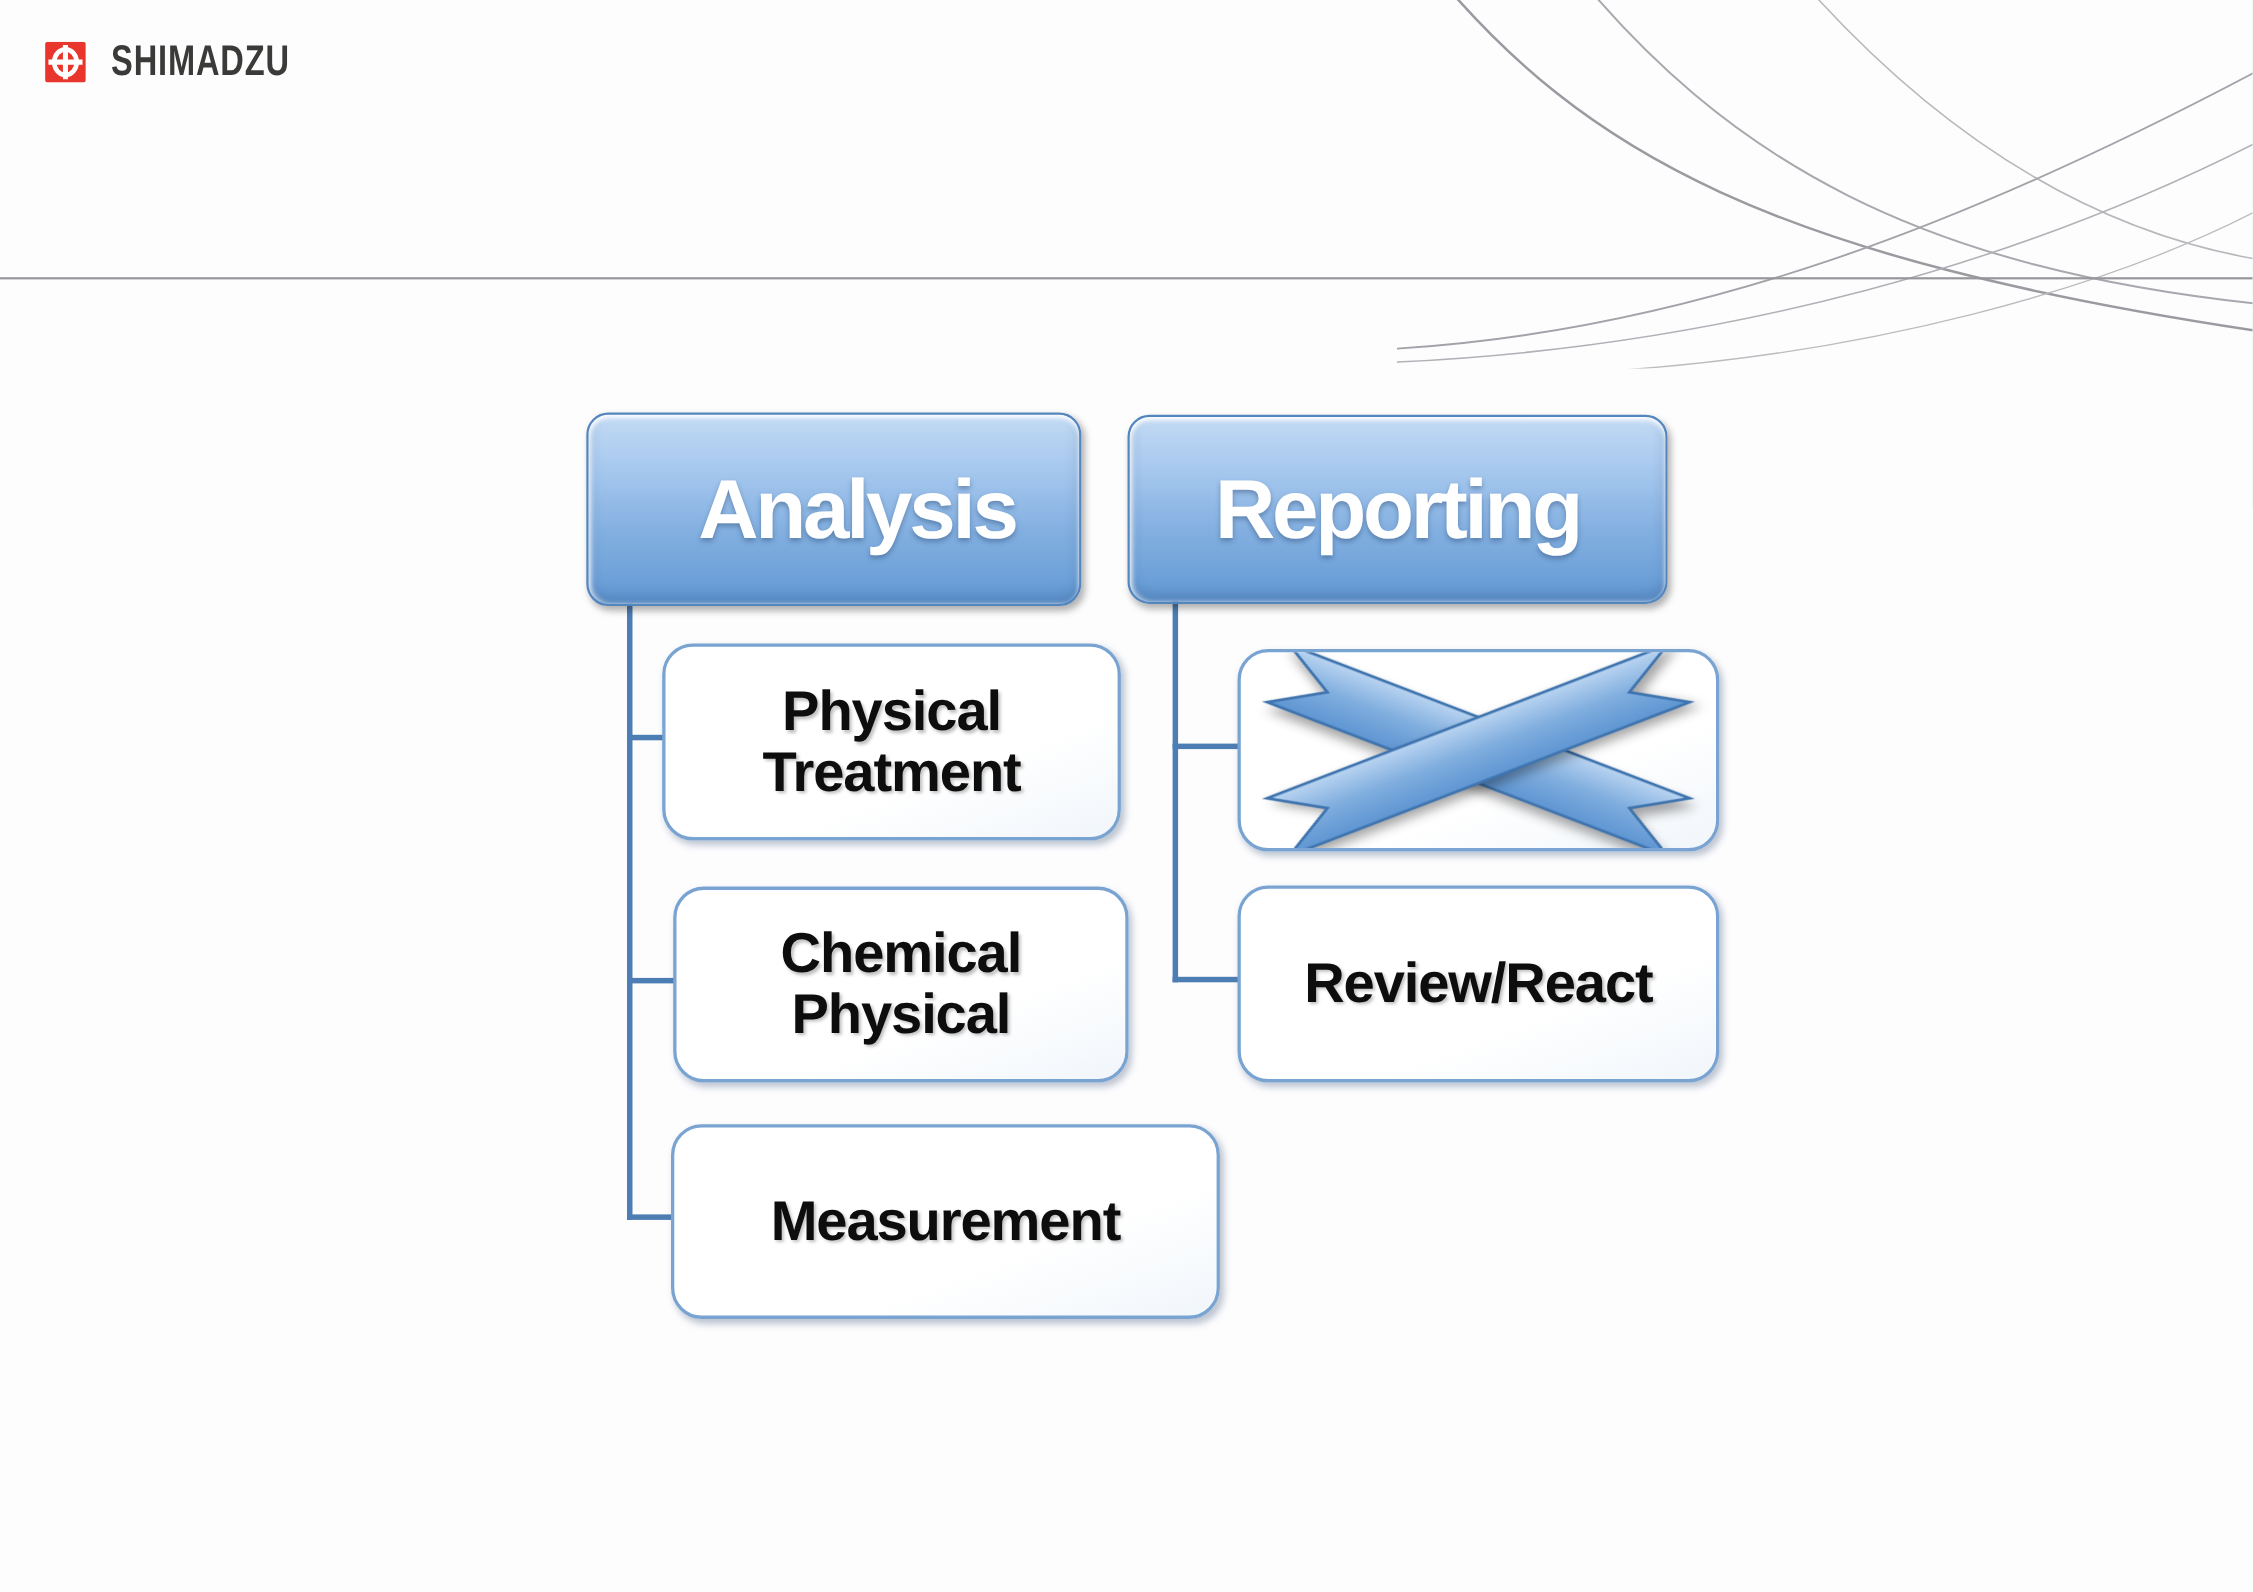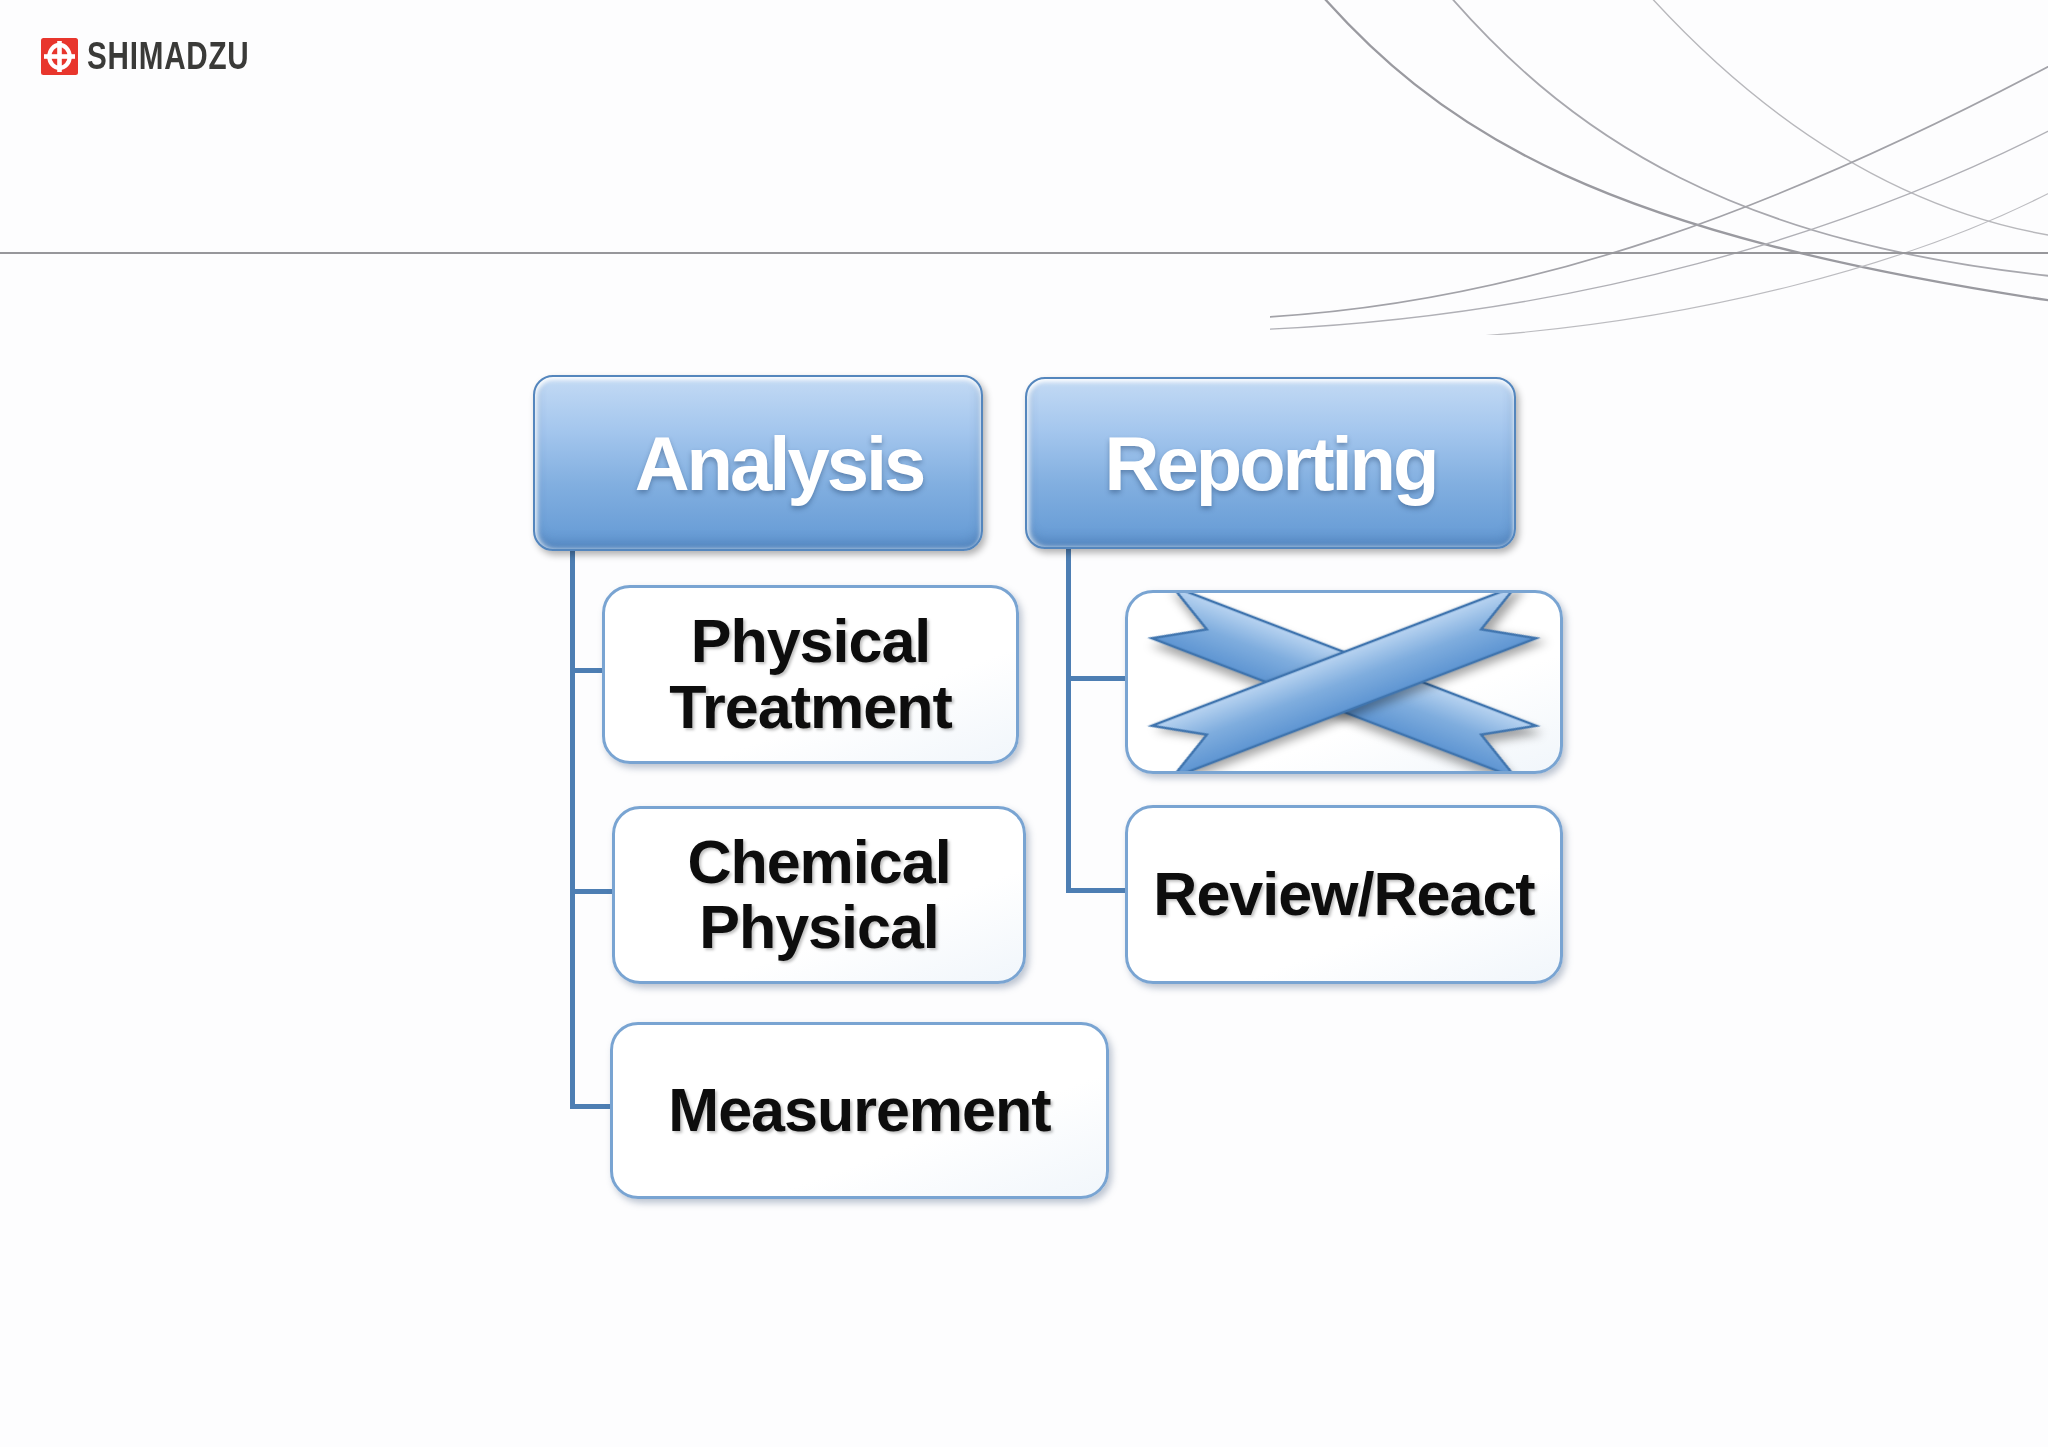--- a/index.html
+++ b/index.html
@@ -2,21 +2,21 @@
 <html><head>
 <meta charset="utf-8">
 <style>
   html,body{margin:0;padding:0;background:#e9e9e9;}
   .slide{
     position:relative; width:2048px; height:1447px; overflow:hidden;
     background:#fdfdfe;
     font-family:"Liberation Sans","DejaVu Sans",sans-serif;
   }
   
-  .logo-row{position:absolute; left:41px; top:34px; display:flex; align-items:center; gap:9px;}
+  .logo-row{position:absolute; left:41px; top:34px; display:flex; align-items:center; gap:23px;}
   .logo-mark{width:37px; height:37px; display:block;}
   .logo-text{
     font-size:39px; font-weight:bold; color:#3a3a38; letter-spacing:1px;
     transform:scaleX(0.76); transform-origin:left center; white-space:nowrap;
   }
   .page-title{
     position:absolute; left:69px; top:70px;
     font-size:78px; font-weight:bold; color:#0b0b0b;
     line-height:91px; letter-spacing:-1px; white-space:nowrap;
   }
@@ -39,21 +39,21 @@
     color:#ffffff; font-size:76px; font-weight:bold; letter-spacing:-3px;
     text-shadow:0 3px 5px rgba(30,60,100,.40);
   }
   .node-child{
     border-radius:28px;
     background:linear-gradient(160deg,#ffffff 65%,#f1f6fb 100%);
     border:3px solid #79a4d2;
     box-shadow:3px 4px 7px rgba(90,110,140,.40), inset 0 2px 2px #ffffff;
   }
   .node-child .node-label{
-    color:#0d0d0d; font-size:61px; font-weight:bold; letter-spacing:-1px;
+    color:#0d0d0d; font-size:51px; font-weight:bold; letter-spacing:-1px;
     line-height:1.07; white-space:pre-line;
     text-shadow:2px 2px 3px rgba(0,0,0,.25);
   }
   .x-shape{position:absolute; left:0; top:0; width:100%; height:100%;}
   .x-shape polygon{filter:drop-shadow(5px 6px 5px rgba(0,0,0,.35));}
   .over-x{position:relative; z-index:3;}
   .node-label{position:relative; z-index:3;}
 </style>
 </head>
 <body>

